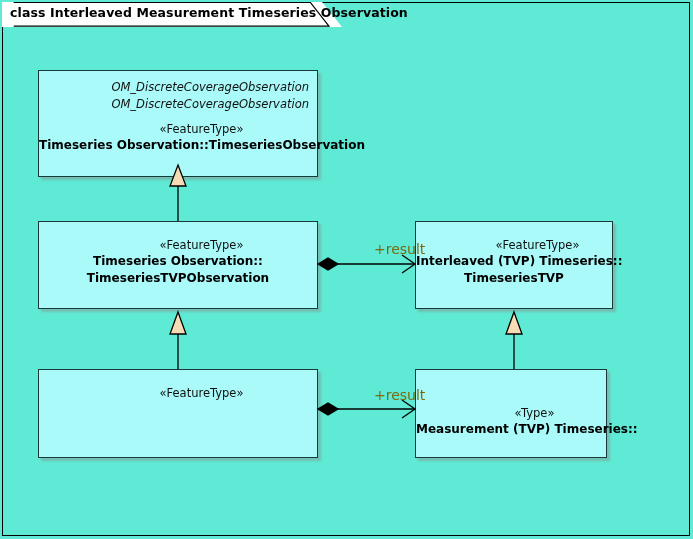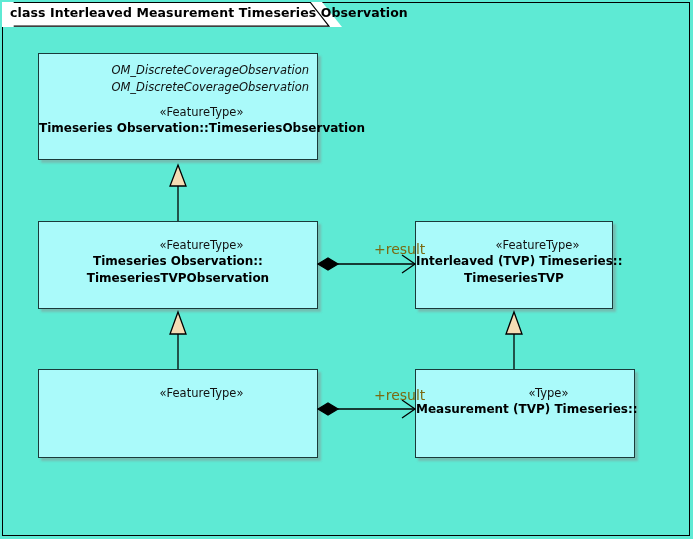--- a/index.html
+++ b/index.html
@@ -123,21 +123,21 @@
 <div id="canvas">
 
   <div class="frame"></div>
 
   <div class="frame-title-tab"></div>
   <svg class="frame-title-tab-border" width="342" height="28" viewBox="0 0 342 28">
     <polyline points="0.5,0.5 320,0.5 340,26 0.5,26" fill="none" stroke="#000000" stroke-width="1.3"></polyline>
   </svg>
   <div class="frame-title-text">class Interleaved Measurement Timeseries Observation</div>
 
-  <div class="cls" style="left:38px; top:53px; width:280px; height:107px;">
+  <div class="cls" style="left:38px; top:70px; width:280px; height:107px;">
     <div class="inherited">OM_DiscreteCoverageObservation</div>
     <div class="inherited">OM_DiscreteCoverageObservation</div>
     <div class="spacer"></div>
     <div class="stereo">«FeatureType»</div>
     <div class="nameline">Timeseries Observation::TimeseriesObservation</div>
   </div>
 
   <div class="cls" style="left:38px; top:221px; width:280px; height:88px; padding-top:15px;">
     <div class="stereo">«FeatureType»</div>
     <div class="nameline">Timeseries Observation::</div>
@@ -147,21 +147,21 @@
   <div class="cls" style="left:415px; top:221px; width:198px; height:88px; padding-top:15px;">
     <div class="stereo">«FeatureType»</div>
     <div class="nameline">Interleaved (TVP) Timeseries::</div>
     <div class="nameline">TimeseriesTVP</div>
   </div>
 
   <div class="cls" style="left:38px; top:369px; width:280px; height:89px; padding-top:15px;">
     <div class="stereo">«FeatureType»</div>
   </div>
 
-  <div class="cls" style="left:415px; top:369px; width:220px; height:89px; padding-top:15px;">
+  <div class="cls" style="left:415px; top:369px; width:192px; height:89px; padding-top:15px;justify-content:center;">
     <div class="stereo">«Type»</div>
     <div class="nameline">Measurement (TVP) Timeseries::</div>
   </div>
 
   <svg class="links" width="693" height="539" viewBox="0 0 693 539">
 
     <g>
       <line x1="178" y1="221" x2="178" y2="186" stroke="#000000" stroke-width="1.3"></line>
       <polygon points="178,165 186,186 170,186" fill="#f5dcb4" stroke="#000000" stroke-width="1.3"></polygon>
     </g>

